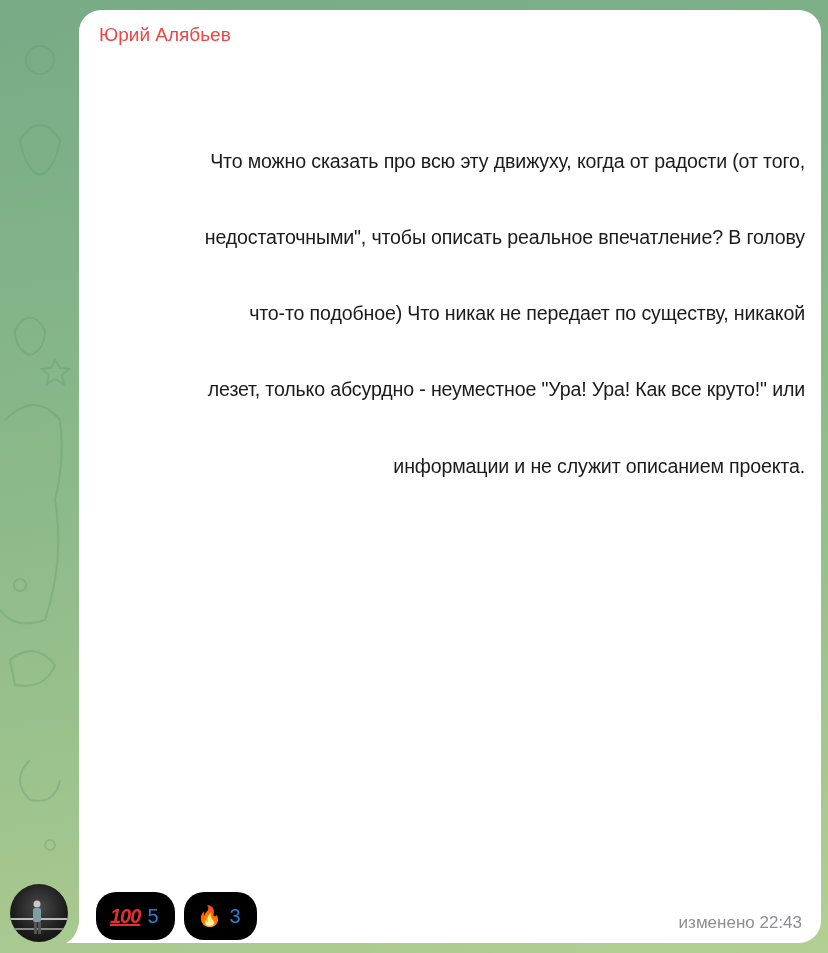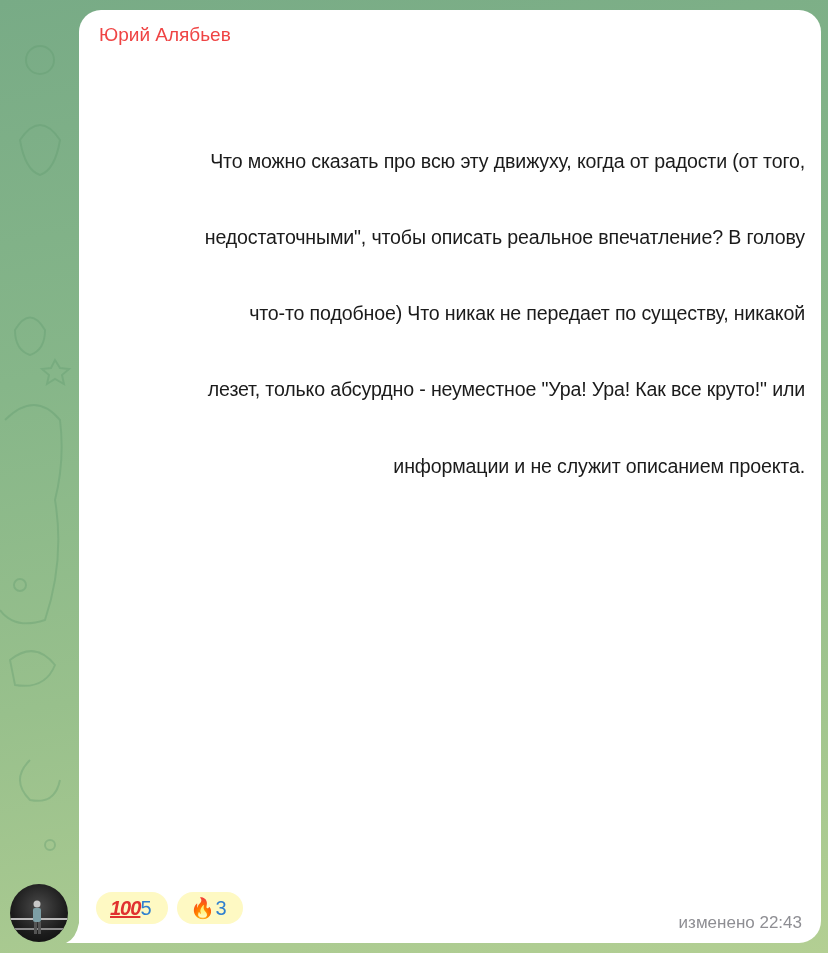--- a/index.html
+++ b/index.html
@@ -21,22 +21,22 @@
     color:#ef4444; font-size:19px; line-height:24px; margin-left:4px;
   }
   .text {
     color:#1b1b1b; font-size:19.6px; line-height:25.4px; letter-spacing:-0.15px;
     margin-left:4px; white-space:pre-wrap;
   }
   .line { display:block; white-space:nowrap;text-align:right; }
   .gap { display:block; height:25.4px; }
   .reactions { position:absolute; left:17px; top:882px; display:flex; gap:9px; }
   .pill {
-    height:32px; border-radius:20px; background:#fef9c3;
-    display:flex; align-items:center; padding:0 16px 0 14px; gap:0;
+    height:48px; border-radius:20px; background:#000000;
+    display:flex; align-items:center; padding:0 16px 0 14px; gap:7px;
     color:#2e7fcf; font-size:20px;
   }
   .emoji { font-size:20px; line-height:20px; }
   .hundred { color:#e0312f; font-style:italic; font-weight:bold; font-size:20px; text-decoration:underline; text-decoration-thickness:2px; letter-spacing:-1px; }
   .meta { position:absolute; right:19px; top:903px; color:#8e8e93; font-size:17px;margin-left:39px; }
   .avatar {
     position:absolute; left:10px; top:884px; width:58px; height:58px; border-radius:50%;
     background: radial-gradient(circle at 50% 40%, #4a4a4a 0%, #1c1c1c 60%, #0b0b0b 100%);
     overflow:hidden;
   }

